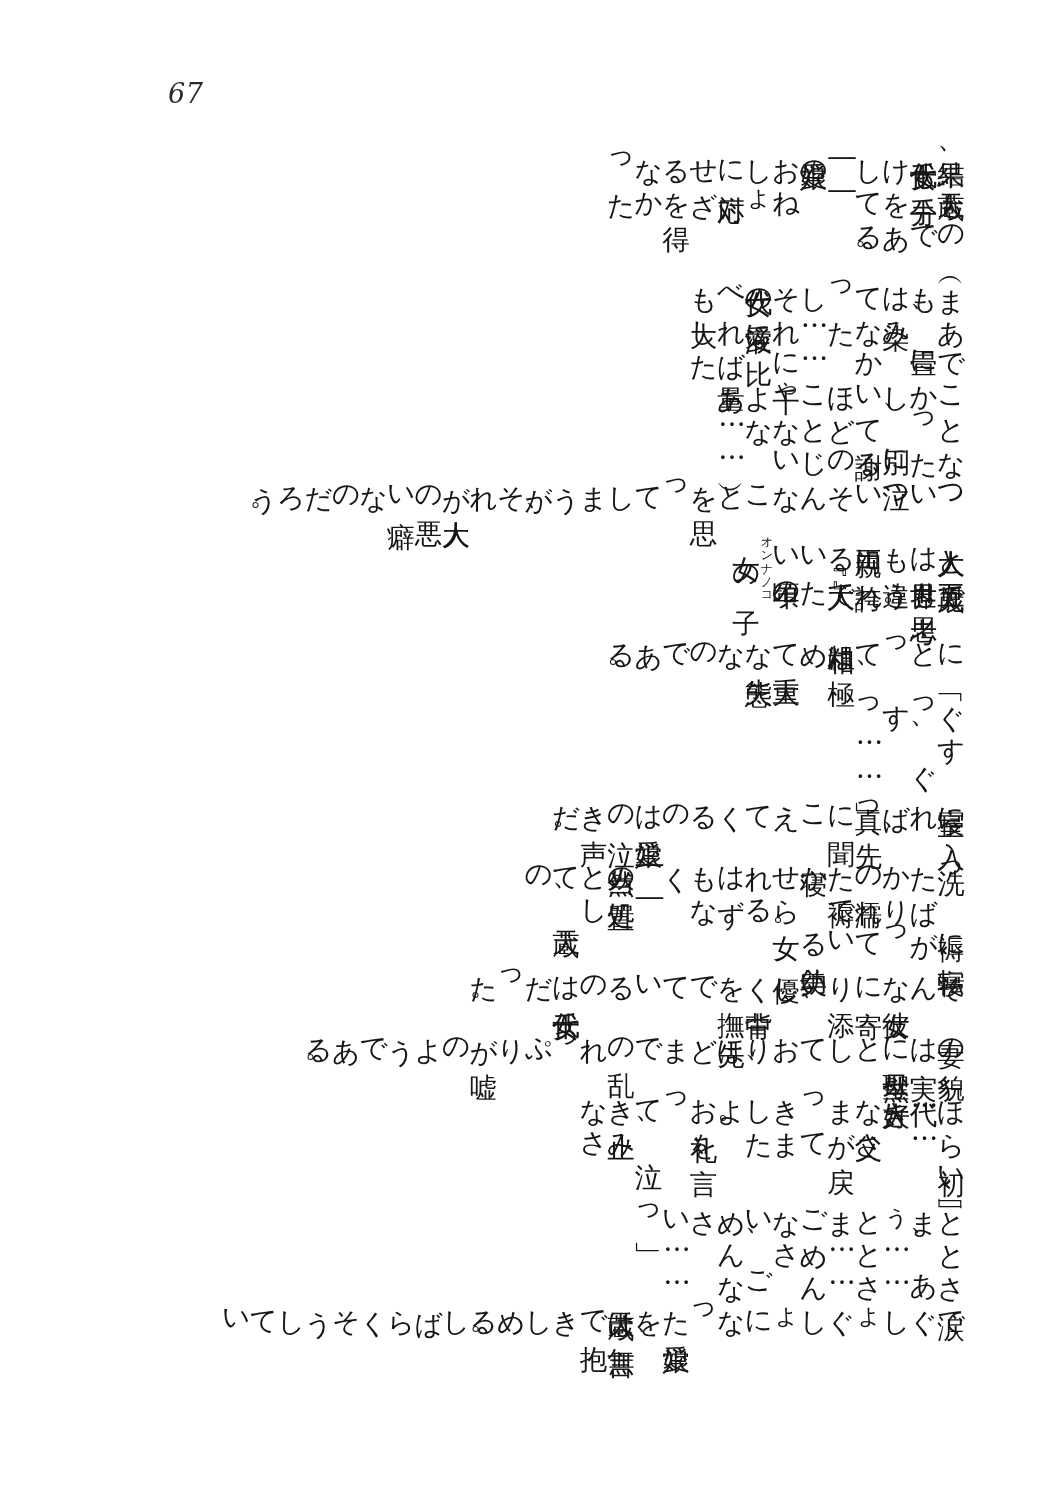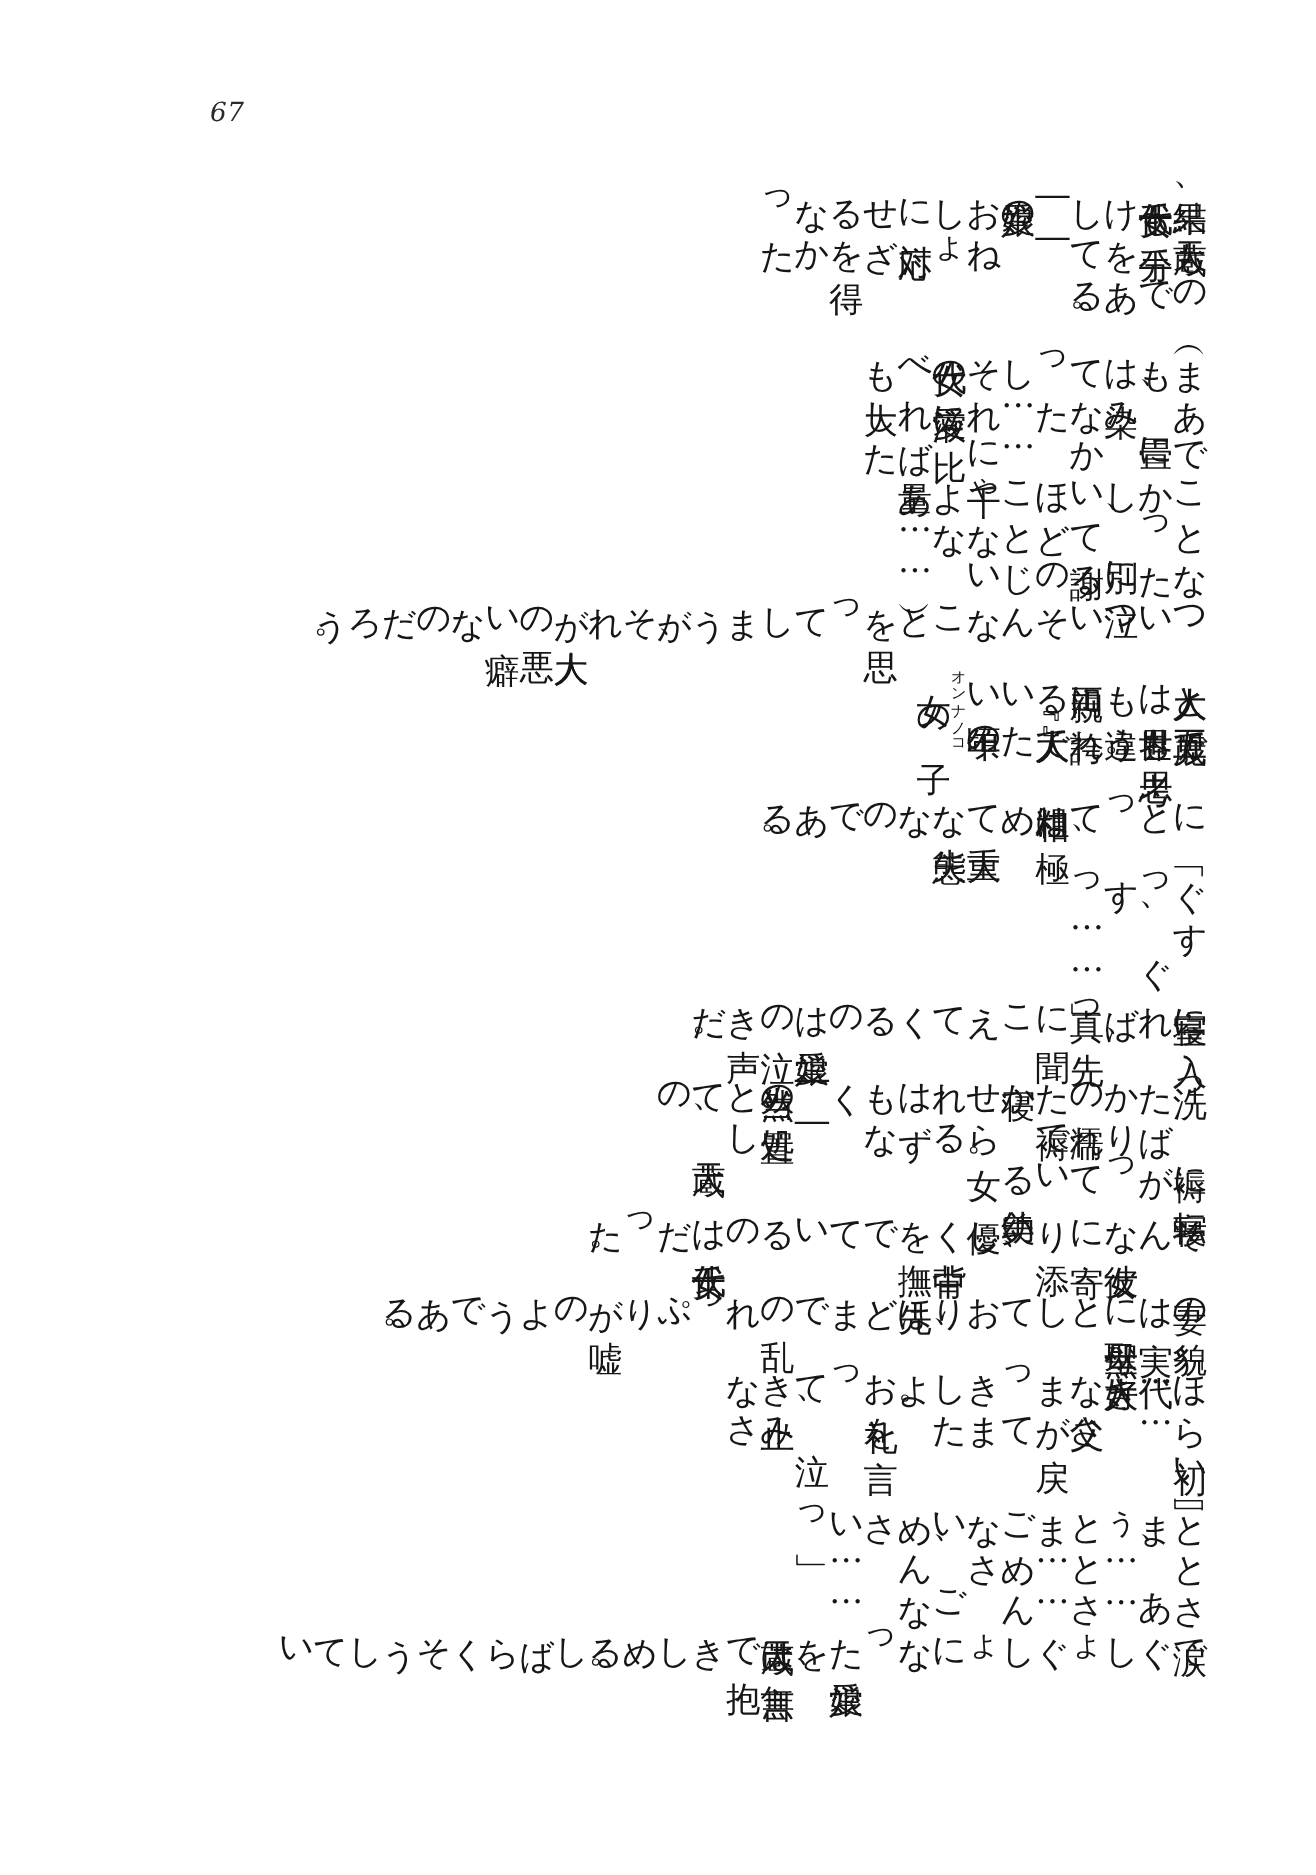--- a/index.html
+++ b/index.html
@@ -16,21 +16,21 @@
     font-family: "DejaVu Serif", "Liberation Serif", serif;
     color: #1a1a1a;
   }
   
   .page-number {
     position: absolute;
     left: 168px;
     top: 78px;
     font-family: "DejaVu Serif", "Liberation Serif", serif;
     font-style: italic;
-    font-size: 21px;
+    font-size: 27px;
     color: #2a2a2a;
     letter-spacing: 0.5px;
   }
   
   .vtext {
     position: absolute;
     top: 140px;
     right: 88px;
     height: 1250px;
     display: flex;

